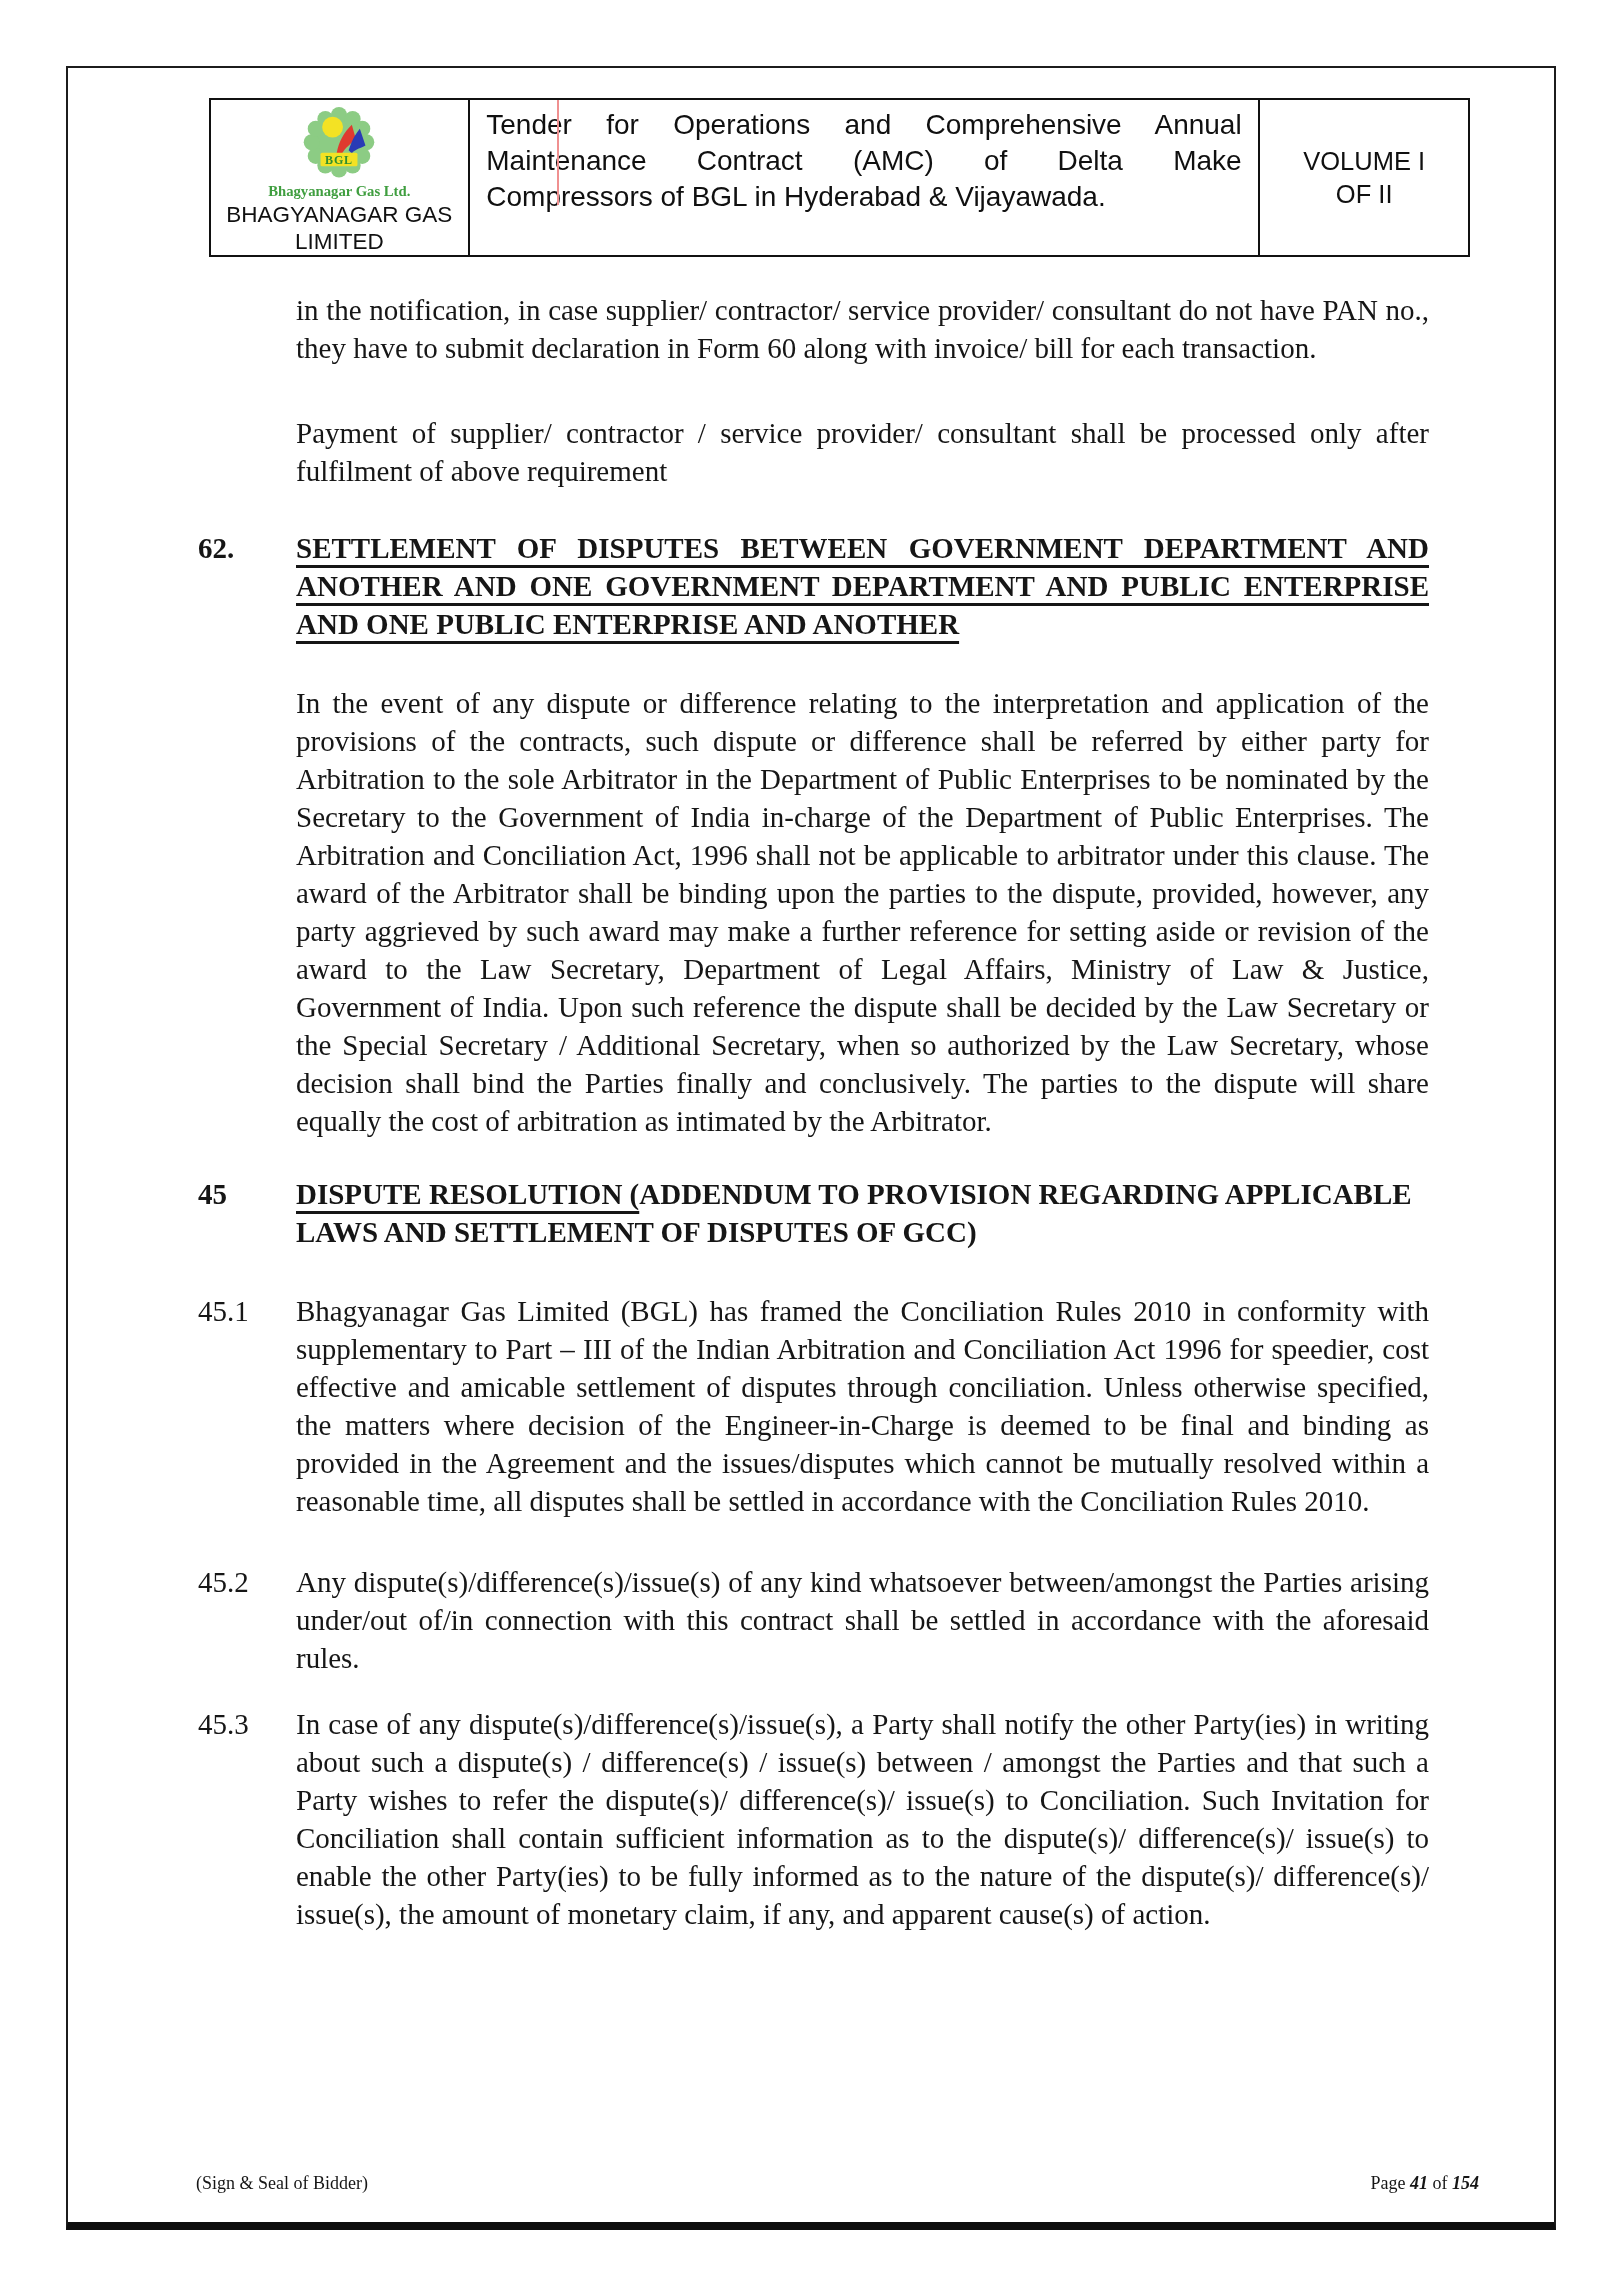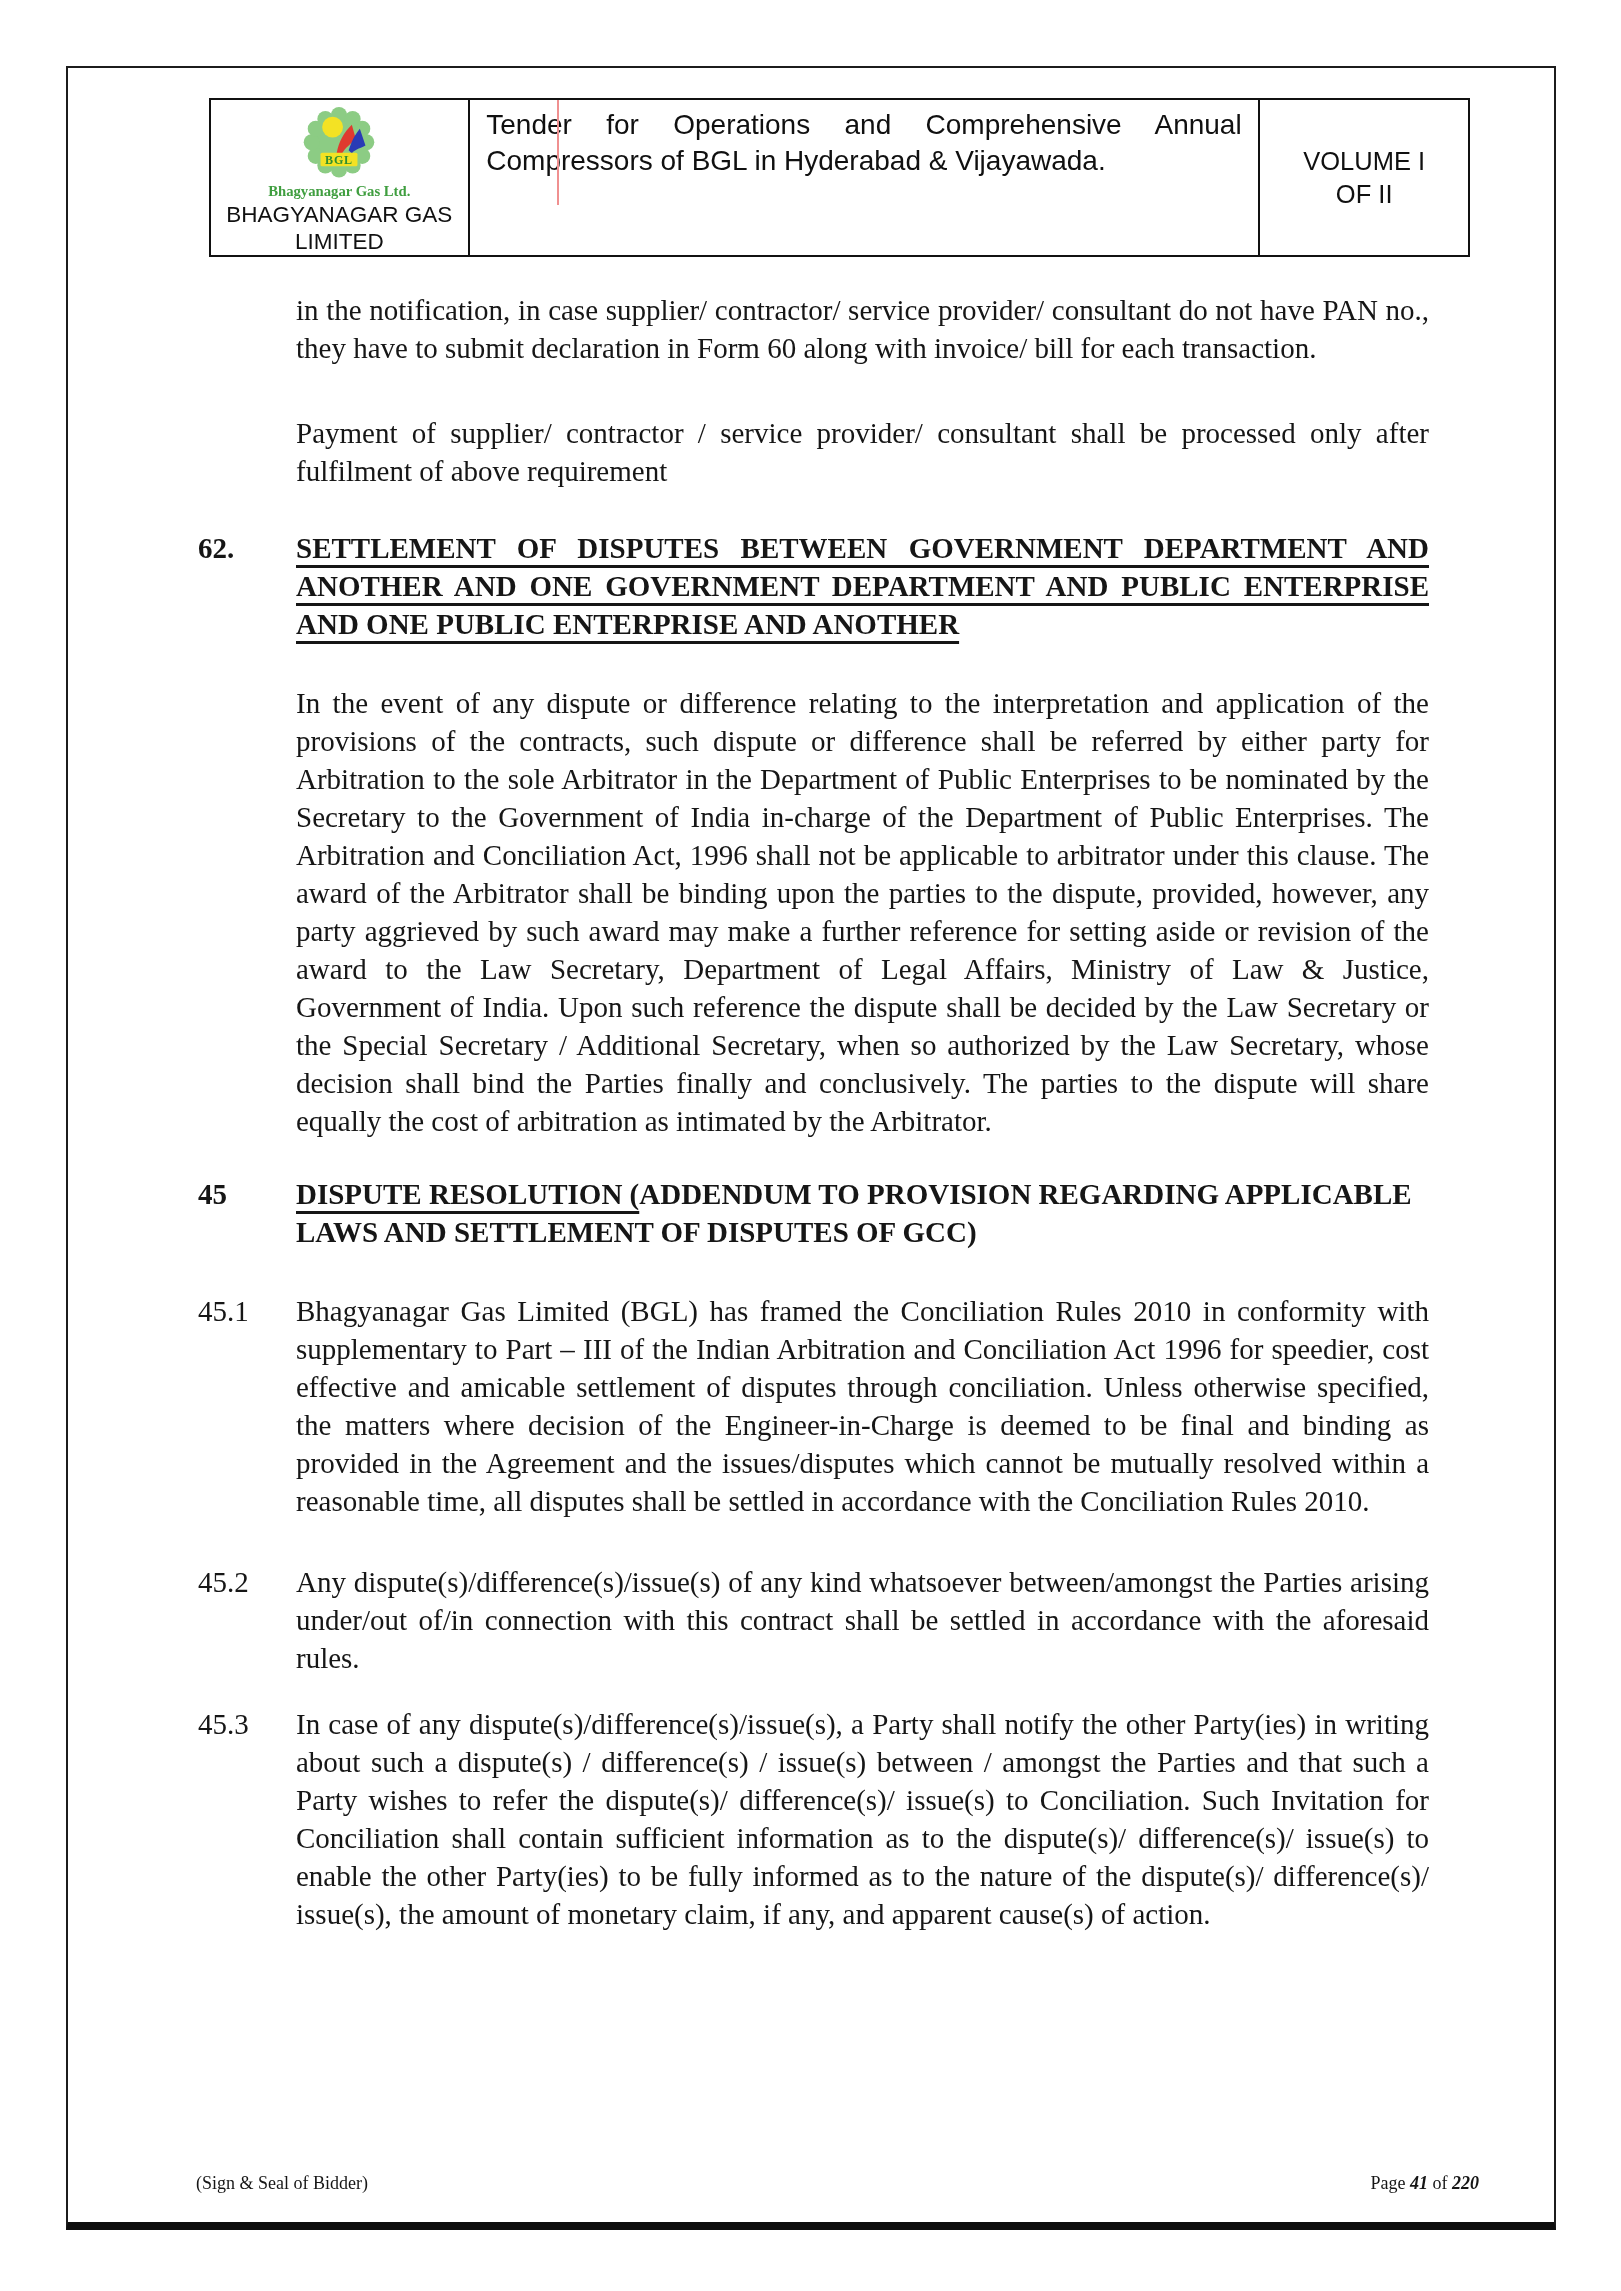--- a/index.html
+++ b/index.html
@@ -143,20 +143,21 @@
           </g>
         </svg>
         <div class="logo-caption">Bhagyanagar Gas Ltd.</div>
         <div class="org-name">
           <div>BHAGYANAGAR GAS</div>
           <div>LIMITED</div>
         </div>
       </div>
       <div class="cell cell-title">
         <div class="t-just">Tender for Operations and Comprehensive Annual</div>
+        <div class="t-just">Maintenance Contract (AMC) of Delta Make</div>
         <div class="t-left">Compressors of BGL in Hyderabad &amp; Vijayawada.</div>
       </div>
       <div class="cell cell-volume">
         <div>VOLUME I</div>
         <div>OF II</div>
       </div>
     </div>
 
     <div class="content">
 
@@ -203,19 +204,19 @@
       </div>
 
     </div>
 
     <div class="footer">
       <span>(Sign &amp; Seal of Bidder)</span>
       <span class="pg">
         <span>Page</span>
         <b>41</b>
         <span>of</span>
-        <b>220</b>
+        <b>154</b>
       </span>
     </div>
 
   </div>
 </div>
 
 
 </body></html>

